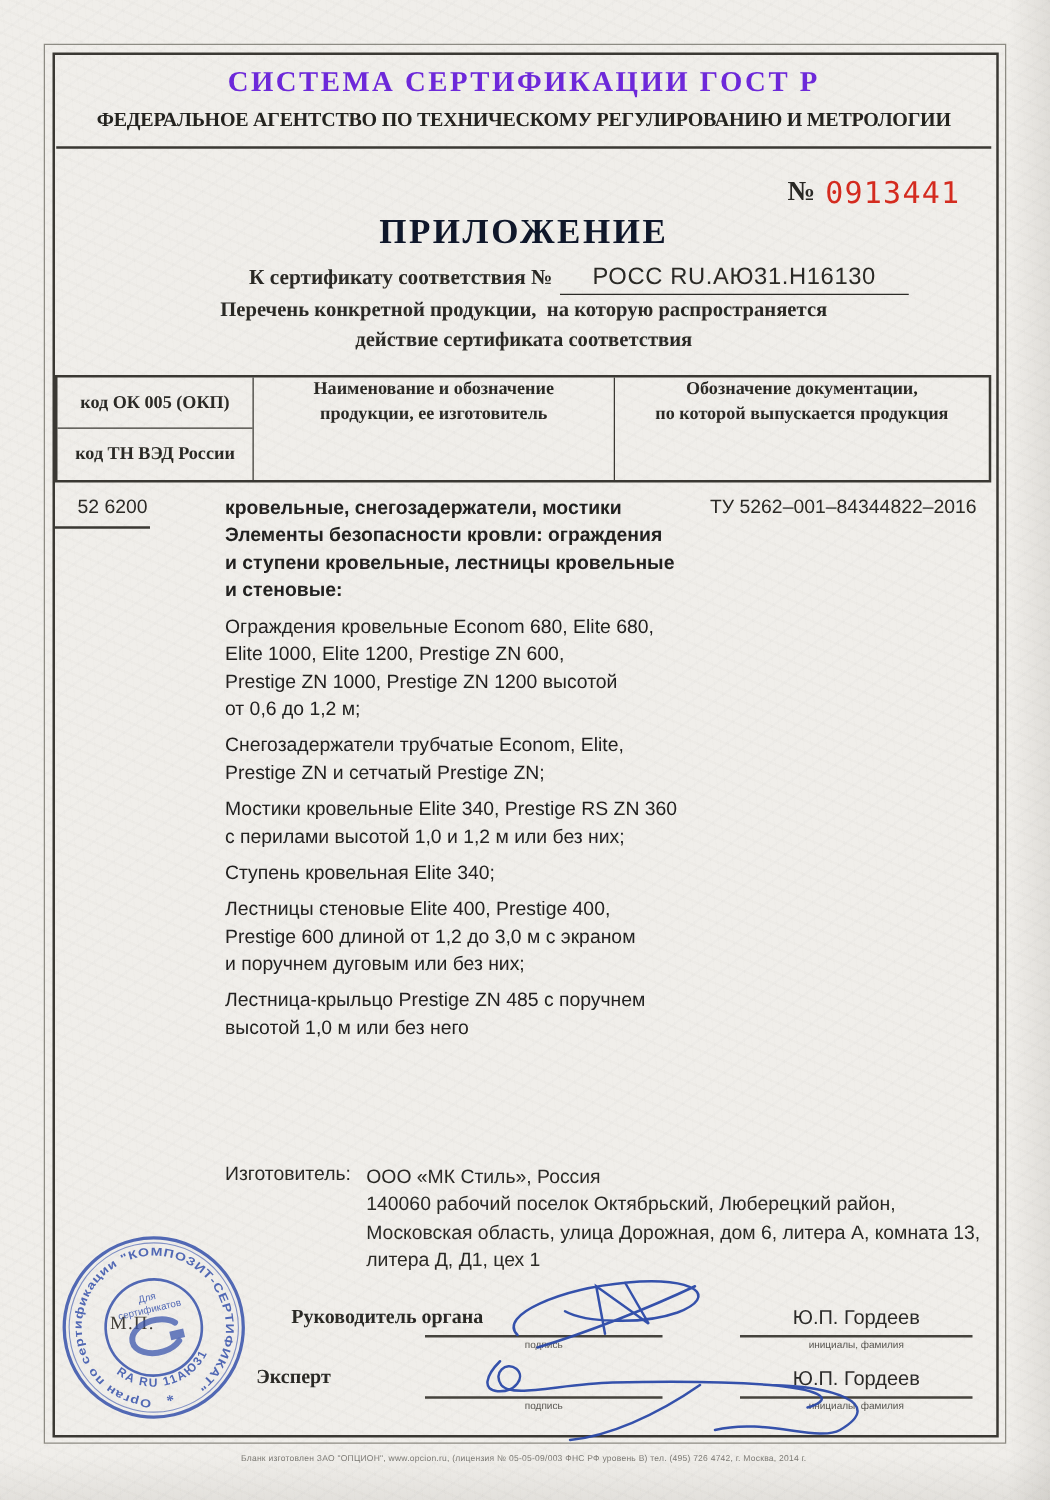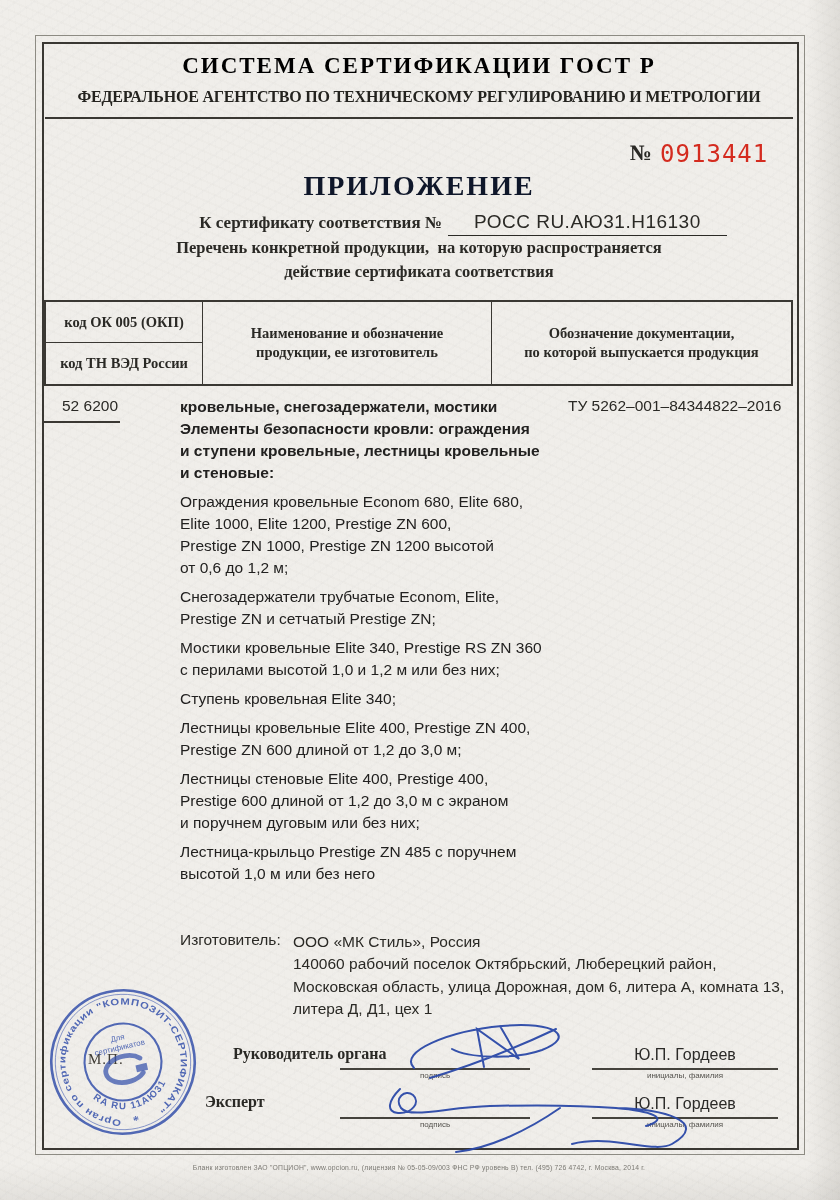--- a/index.html
+++ b/index.html
@@ -16,39 +16,39 @@
     position:absolute;inset:0;pointer-events:none;
     background-image:
       repeating-linear-gradient(23deg, rgba(120,110,90,0.022) 0 2px, transparent 2px 9px),
       repeating-linear-gradient(-37deg, rgba(90,100,120,0.018) 0 2px, transparent 2px 11px),
       repeating-linear-gradient(84deg, rgba(100,100,80,0.013) 0 1px, transparent 1px 6px);
   }
   .abs{position:absolute;}
   .frame-outer{left:35px;top:35px;width:768px;height:1118px;border:1.5px solid #8d8b83;}
   .frame-inner{left:42px;top:42px;width:753px;height:1104px;border:2.8px solid #3a3833;}
   .header-sep{left:45px;top:117px;width:748px;height:2.2px;background:#3a3833;}
-  .h-line1{left:45px;top:53px;width:748px;text-align:center;font-weight:bold;font-size:23px;letter-spacing:2px;color:#000000;}
+  .h-line1{left:45px;top:53px;width:748px;text-align:center;font-weight:bold;font-size:23px;letter-spacing:2px;color:#6d28d9;}
   .h-line2{left:45px;top:88px;width:748px;text-align:center;font-weight:bold;font-size:16px;letter-spacing:-0.2px;color:#24231f;}
   .form-no{left:630px;top:140px;white-space:nowrap;}
   .form-no .pfx{font-size:22px;font-weight:bold;color:#2a2925;vertical-align:2px;}
   .form-no .val{font-family:"DejaVu Sans Mono", monospace;font-size:24px;margin-left:8px;letter-spacing:1px;}
   .title{left:45px;top:170px;width:748px;text-align:center;font-weight:bold;font-size:28px;letter-spacing:2px;color:#0f172a;}
   .cert-line{left:45px;top:211px;width:748px;text-align:center;white-space:nowrap;padding-left:44px;}
   .cert-line .lbl{font-weight:bold;font-size:17px;}
   .cert-line .val{display:inline-block;font-family:"Liberation Sans", sans-serif;font-size:19px;letter-spacing:0.5px;padding:0 26px 2px 26px;border-bottom:1.7px solid #2b2a26;margin-left:6px;}
   .subtitle{left:45px;top:236px;width:748px;text-align:center;font-weight:bold;font-size:16.5px;line-height:23.5px;}
   .subtitle div{white-space:pre;}
   .ptable{left:44px;top:300px;width:749px;height:86px;border:2px solid #3a3833;box-sizing:border-box;}
   .ptable .c1{position:absolute;left:0;top:0;width:157px;height:100%;border-right:1.6px solid #3a3833;box-sizing:border-box;}
   .ptable .c1t,.ptable .c1b{position:absolute;left:0;width:100%;height:50%;display:flex;align-items:center;justify-content:center;font-weight:bold;font-size:14.5px;}
   .ptable .c1t{top:0;border-bottom:1.6px solid #3a3833;box-sizing:border-box;}
   .ptable .c1b{bottom:0;}
   .ptable .c2{position:absolute;left:157px;top:0;width:289px;height:100%;border-right:1.6px solid #3a3833;box-sizing:border-box;}
   .ptable .c3{position:absolute;left:446px;top:0;right:0;height:100%;}
-  .hcell{display:flex;flex-direction:column;align-items:center;justify-content:center;height:100%;font-weight:bold;font-size:14.5px;line-height:19.5px;text-align:center;}
+  .hcell{display:flex;flex-direction:column;align-items:center;justify-content:flex-start;height:100%;font-weight:bold;font-size:14.5px;line-height:19.5px;text-align:center;}
   .sans{font-family:"Liberation Sans", sans-serif;}
   .okp{left:62px;top:397px;font-size:15.5px;}
   .okp-line{left:44px;top:421px;width:76px;height:2px;background:#3a3833;}
   .docref{left:568px;top:397px;font-size:15.5px;}
   .main-col{left:180px;top:396px;width:404px;font-size:15.5px;line-height:22px;color:#222120;}
   .main-col .bold{font-weight:bold;}
   .para{margin-top:7px;}
   .main-col div{white-space:nowrap;}
   .mfr-lbl{left:180px;top:931px;font-size:15.5px;}
   .mfr{left:285px;top:931px;font-size:15.5px;line-height:22.3px;}
@@ -141,24 +141,20 @@
       <div>Prestige ZN и сетчатый Prestige ZN;</div>
     </div>
   <div class="para">
       <div>Мостики кровельные Elite 340, Prestige RS ZN 360</div>
       <div>с перилами высотой 1,0 и 1,2 м или без них;</div>
     </div>
   <div class="para">
       <div>Ступень кровельная Elite 340;</div>
     </div>
   <div class="para">
-      <div>Лестницы кровельные Elite 400, Prestige ZN 400,</div>
-      <div>Prestige ZN 600 длиной от 1,2 до 3,0 м;</div>
-    </div>
-  <div class="para">
       <div>Лестницы стеновые Elite 400, Prestige 400,</div>
       <div>Prestige 600 длиной от 1,2 до 3,0 м с экраном</div>
       <div>и поручнем дуговым или без них;</div>
     </div>
   <div class="para">
       <div>Лестница-крыльцо Prestige ZN 485 с поручнем</div>
       <div>высотой 1,0 м или без него</div>
     </div>
 </div>
 

